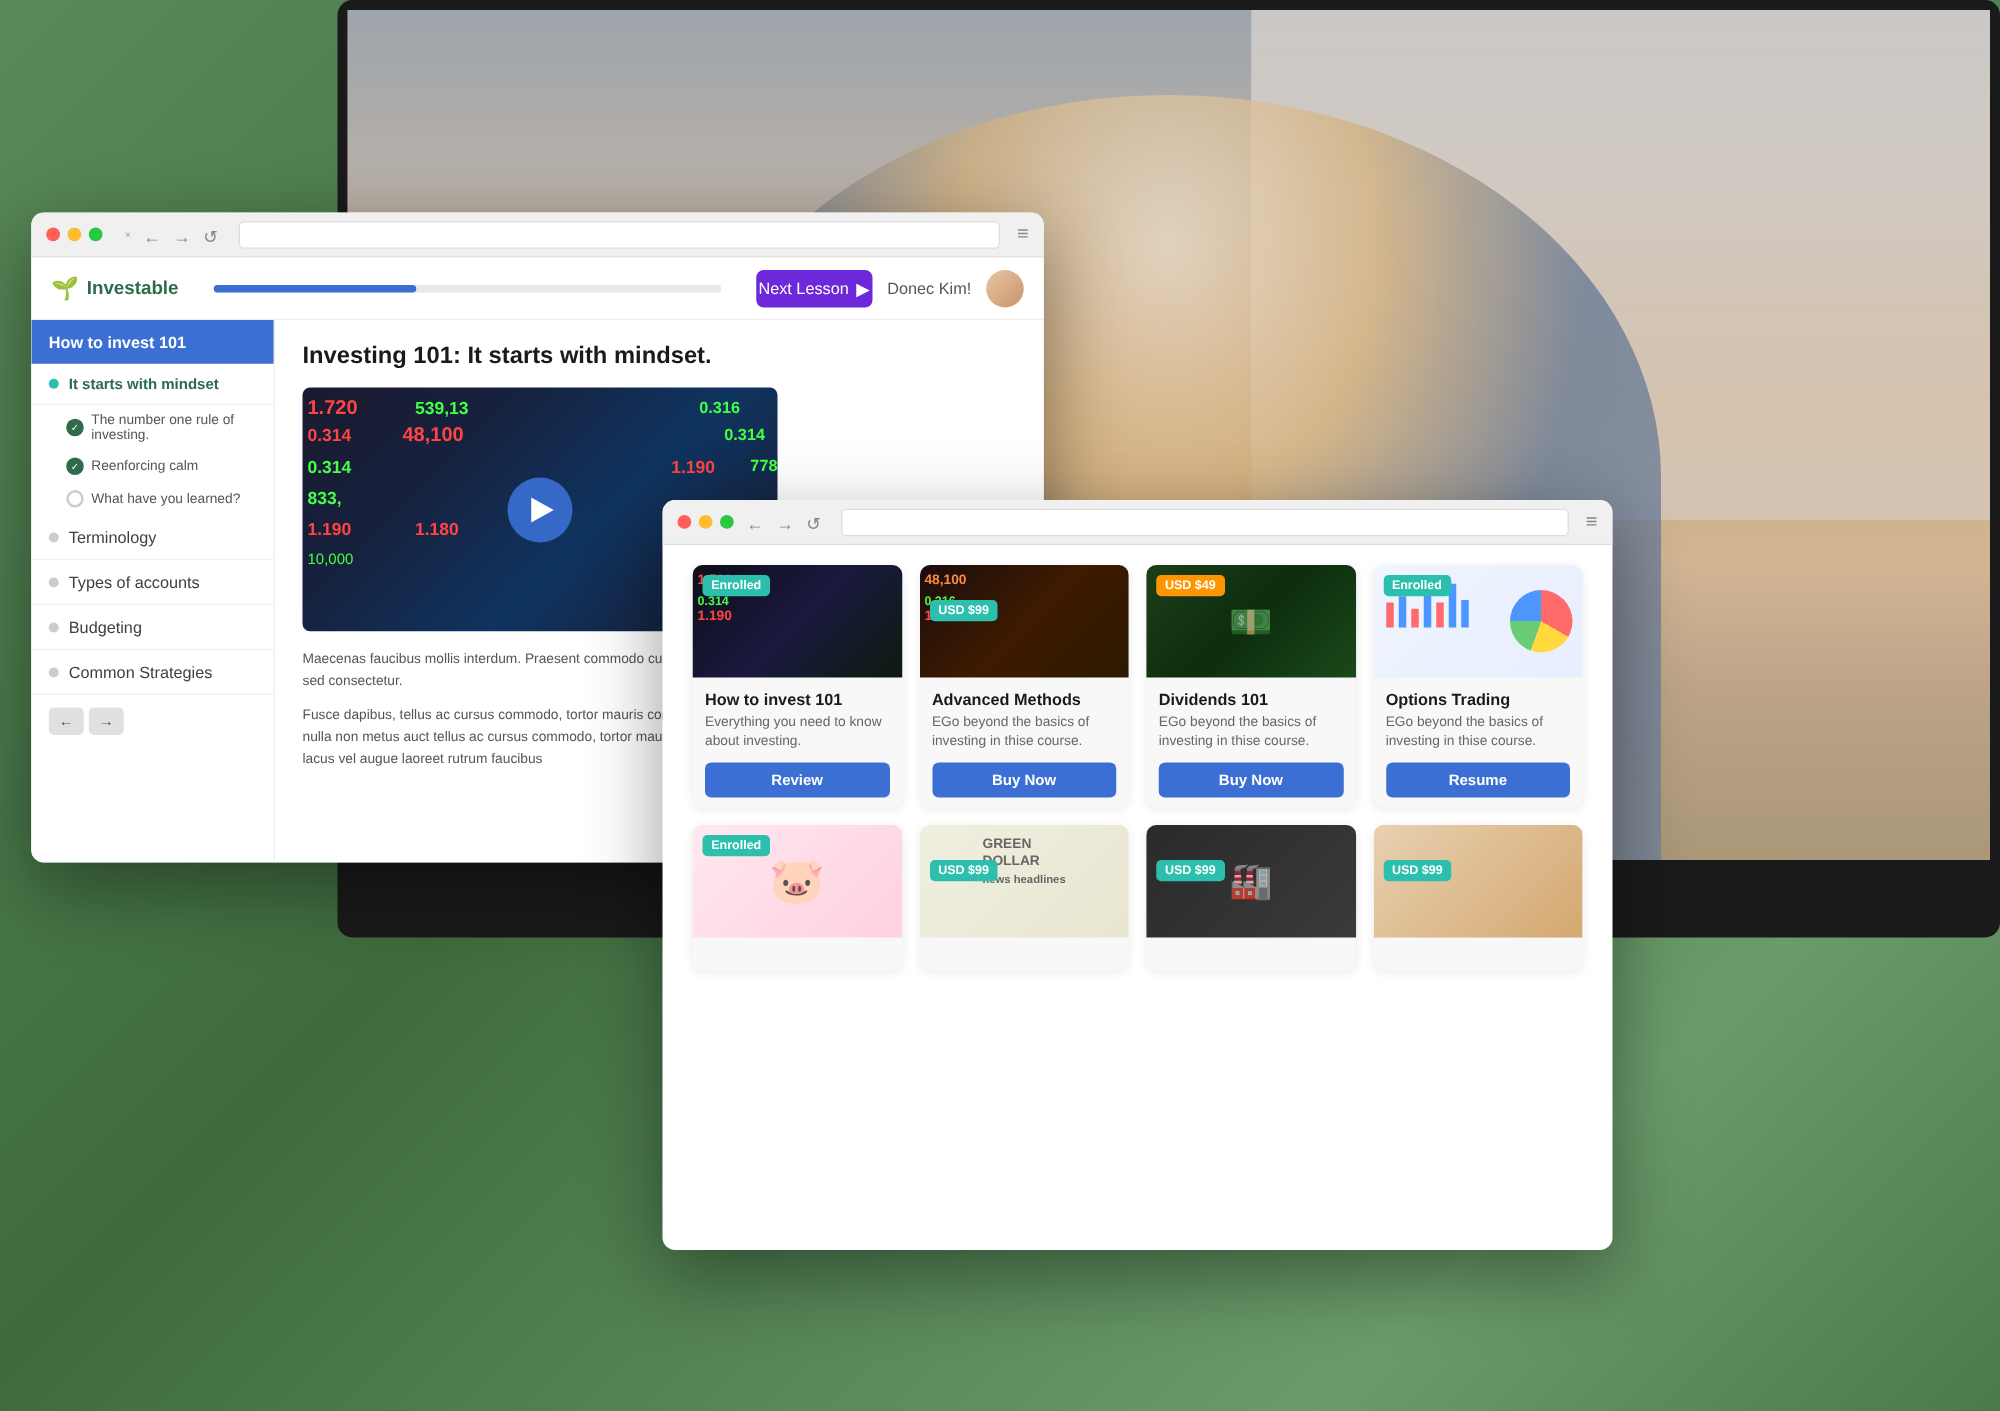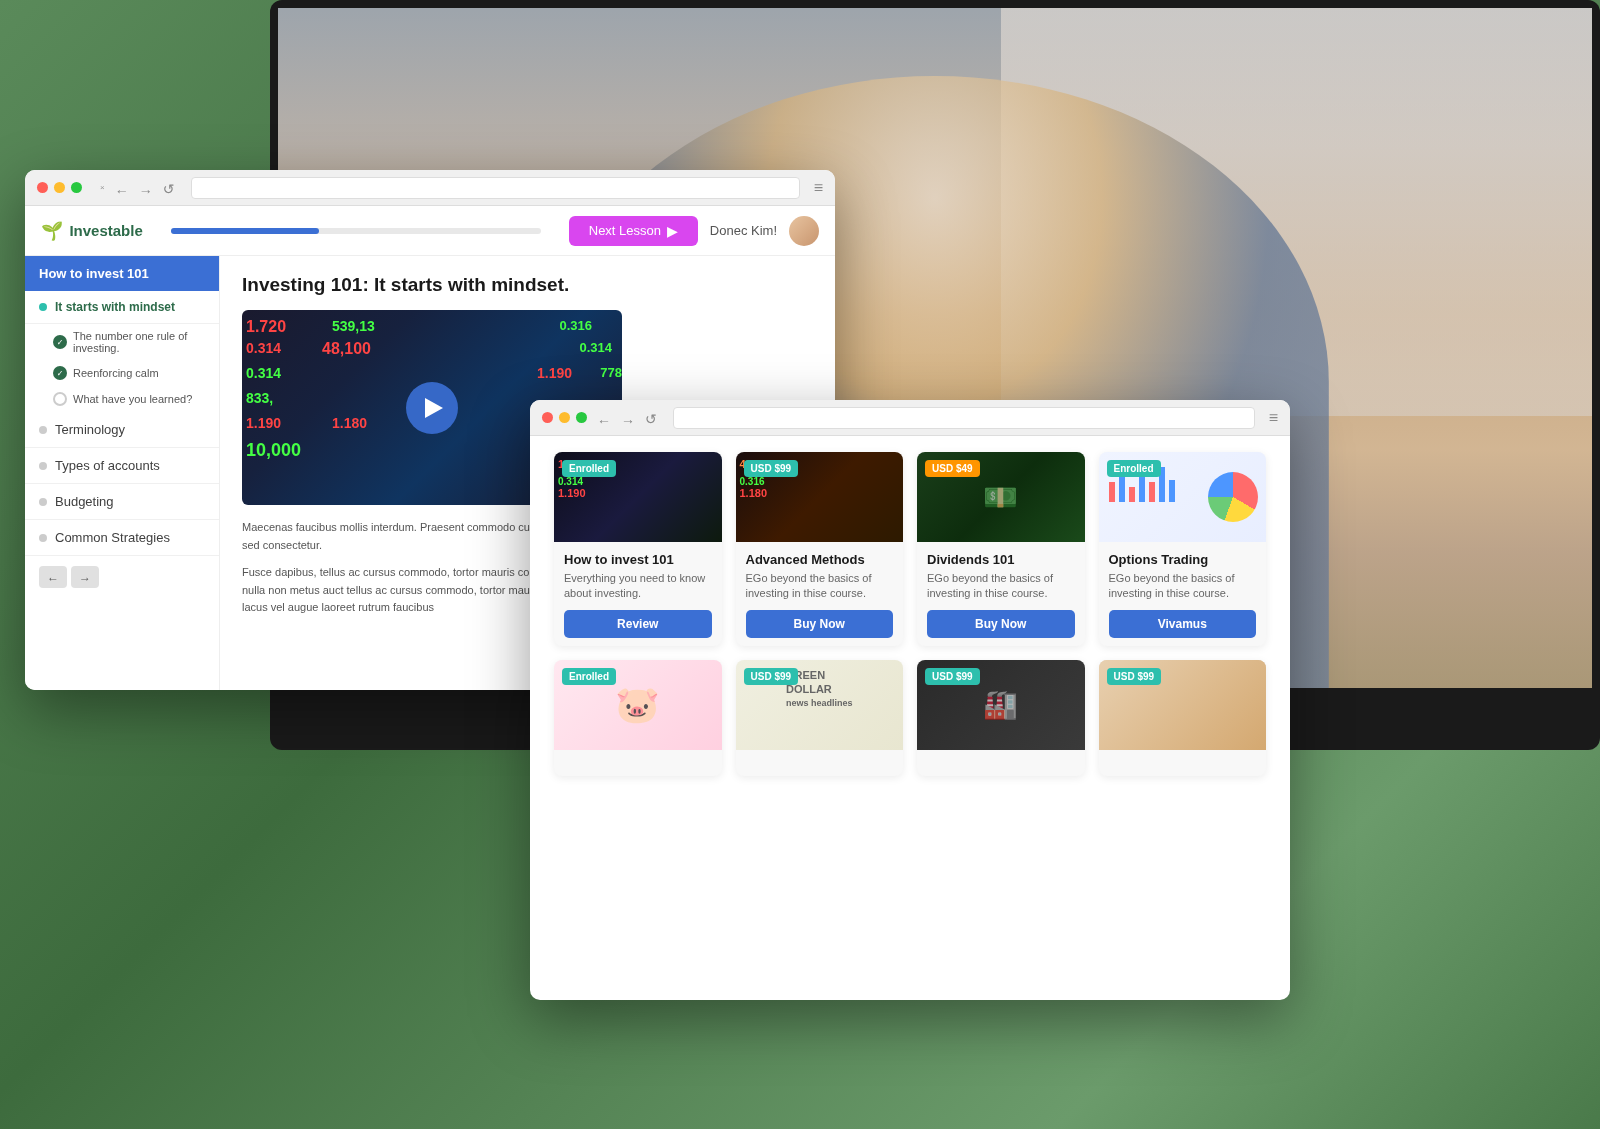--- a/index.html
+++ b/index.html
@@ -176,24 +176,24 @@
       border-radius: 3px;
       margin: 0 16px;
     }
     .progress-bar-fill {
       height: 100%;
       background: #3b6fd4;
       border-radius: 3px;
       width: 40%;
     }
     .next-lesson-btn {
-      background: #d946ef;
+      background: #6d28d9;
       color: #fff;
       border: none;
-      padding: 7px 20px;
+      padding: 7px 2px;
       border-radius: 6px;
       font-size: 13px;
       display: flex;
       align-items: flex-start;
       gap: 6px;
       cursor: pointer;
       white-space: nowrap;
     }
     .hello-text {
       color: #555;
@@ -423,21 +423,21 @@
       position: absolute;
       top: 8px;
       left: 8px;
       padding: 3px 7px;
       border-radius: 4px;
       font-size: 10px;
       font-weight: 700;
       color: #fff;
     }
     .badge-enrolled { background: #2dbfad; }
-    .badge-price { background: #2dbfad; }
+    .badge-price { background: #2dbfad; margin-top: 20px; }
     .badge-price-orange { background: #ff9500; }
     .course-info {
       padding: 10px 10px 8px;
     }
     .course-name {
       font-size: 13px;
       font-weight: 700;
       color: #1a1a1a;
       margin-bottom: 4px;
     }
@@ -576,21 +576,21 @@
           <div style="position:absolute;top:8px;right:30px;color:#44ff44;font-size:13px;font-weight:700;">0.316</div>
           <div style="position:absolute;top:30px;left:4px;color:#ff4444;font-size:14px;font-weight:700;">0.314</div>
           <div style="position:absolute;top:30px;left:80px;color:#ff4444;font-size:16px;font-weight:700;">48,100</div>
           <div style="position:absolute;top:30px;right:10px;color:#44ff44;font-size:13px;font-weight:700;">0.314</div>
           <div style="position:absolute;top:55px;left:4px;color:#44ff44;font-size:14px;font-weight:700;">0.314</div>
           <div style="position:absolute;top:55px;right:50px;color:#ff4444;font-size:14px;font-weight:700;">1.190</div>
           <div style="position:absolute;top:55px;right:0px;color:#44ff44;font-size:13px;font-weight:700;">778</div>
           <div style="position:absolute;top:80px;left:4px;color:#44ff44;font-size:14px;font-weight:700;">833,</div>
           <div style="position:absolute;top:105px;left:4px;color:#ff4444;font-size:14px;font-weight:700;">1.190</div>
           <div style="position:absolute;top:105px;left:90px;color:#ff4444;font-size:14px;font-weight:700;">1.180</div>
-          <div style="position:absolute;top:130px;left:4px;color:#44ff44;font-size:18px;font-weight:700;">10,000</div>
+          <div style="position:absolute;top:130px;left:4px;color:#44ff44;font-size:12px;font-weight:400;">10,000</div>
           <div style="position:absolute;top:155px;right:10px;color:#ff4444;font-size:14px;font-weight:700;">0.33z</div>
         </div>
         <div class="play-btn">
           <div class="play-triangle"></div>
         </div>
       </div>
 
       <p class="content-para">Maecenas faucibus mollis interdum. Praesent commodo cursus ma consectetur et. Aenean lacinia bibendum nulla sed consectetur.</p>
       <p class="content-para">Fusce dapibus, tellus ac cursus commodo, tortor mauris condiment massa justo sit amet risus. Donec ullamcorper nulla non metus auct tellus ac cursus commodo, tortor mauris condimentum nibh, ut ferr amet risus. Vivamus sagittis lacus vel augue laoreet rutrum faucibus</p>
     </div>
@@ -671,21 +671,21 @@
             <rect x="45" y="20" width="6" height="20" fill="#ff6b6b"></rect>
             <rect x="55" y="5" width="6" height="35" fill="#4d96ff"></rect>
             <rect x="65" y="18" width="6" height="22" fill="#4d96ff"></rect>
           </svg>
           <div class="mini-pie"></div>
           <div class="badge badge-enrolled">Enrolled</div>
         </div>
         <div class="course-info">
           <div class="course-name">Options Trading</div>
           <div class="course-desc">EGo beyond the basics of investing in thise course.</div>
-          <button class="course-btn btn-resume">Vivamus</button>
+          <button class="course-btn btn-resume">Resume</button>
         </div>
       </div>
     </div>
 
     <div class="courses-grid" style="margin-top:14px;">
 
       <div class="course-card">
         <div class="course-thumb thumb-piggy">
           <div style="position:absolute;inset:0;display:flex;align-items:center;justify-content:center;">
             <div style="font-size:36px;opacity:0.8;">🐷</div>

